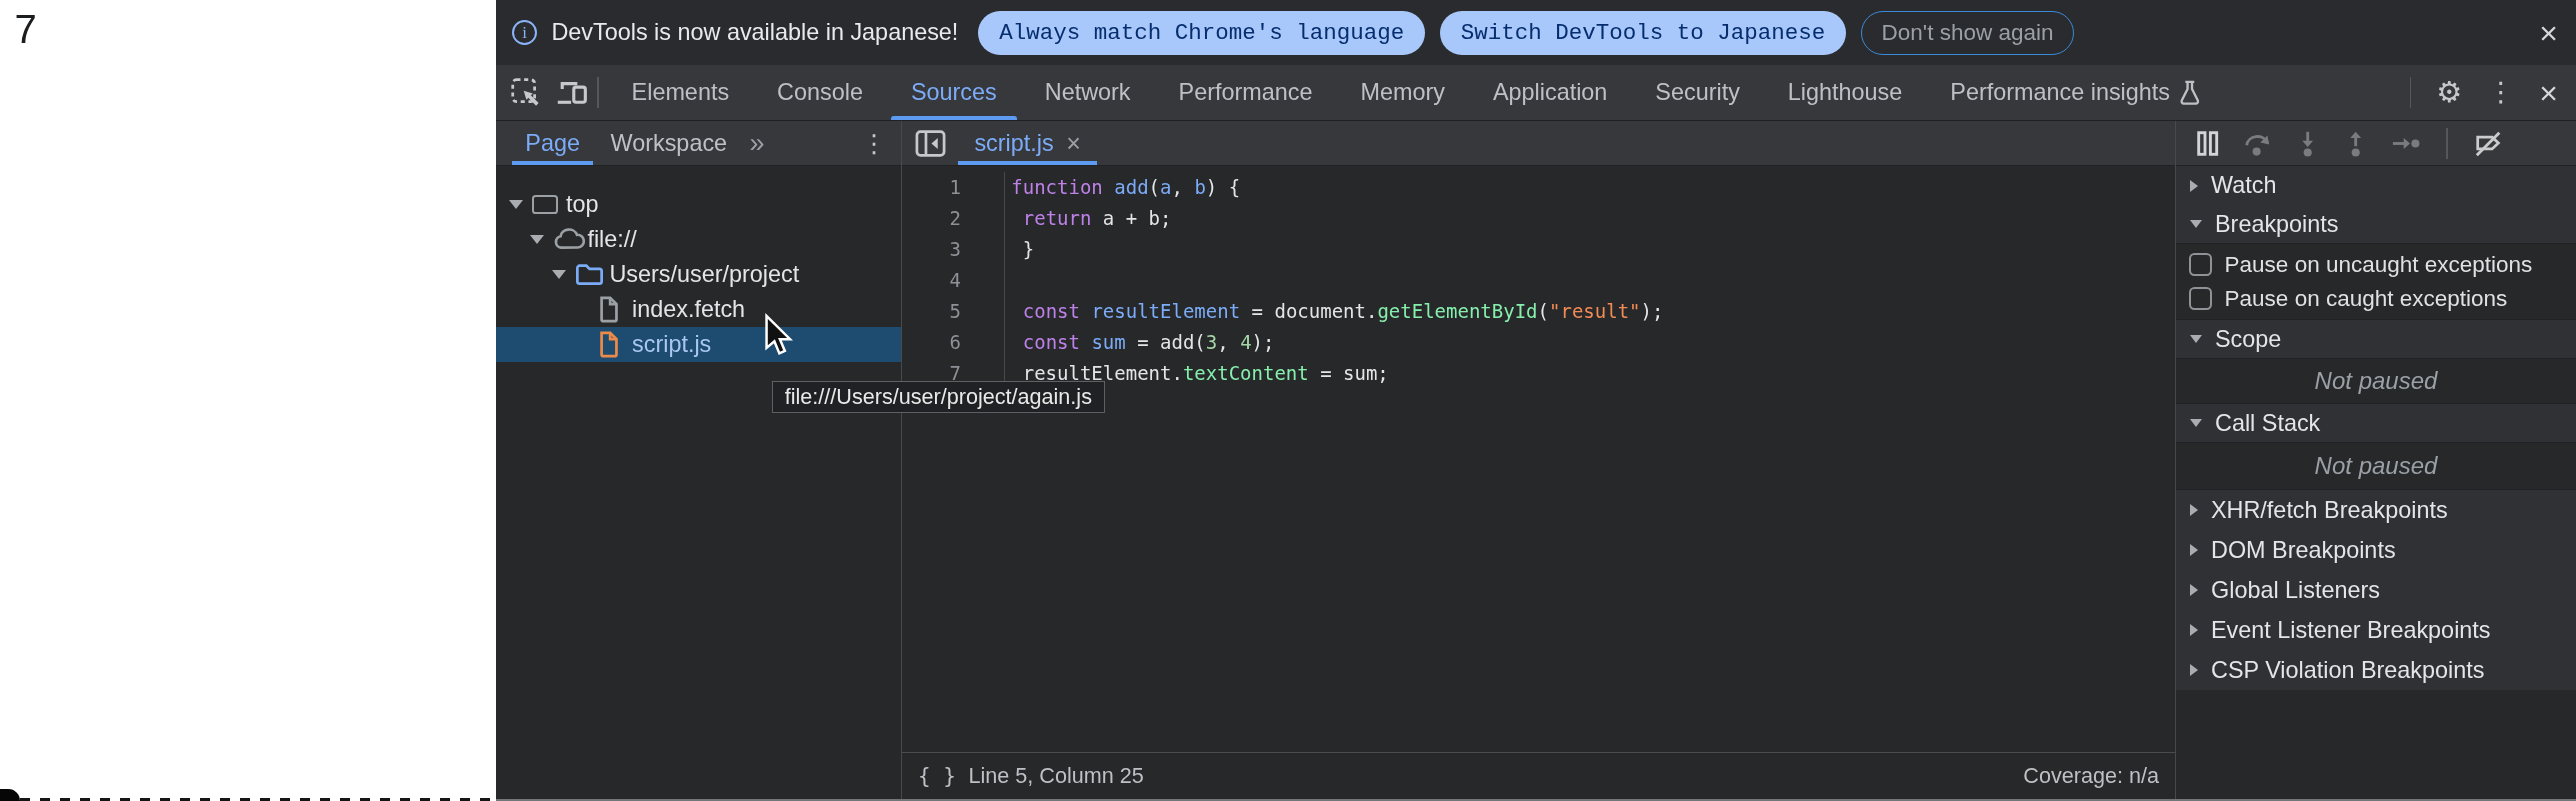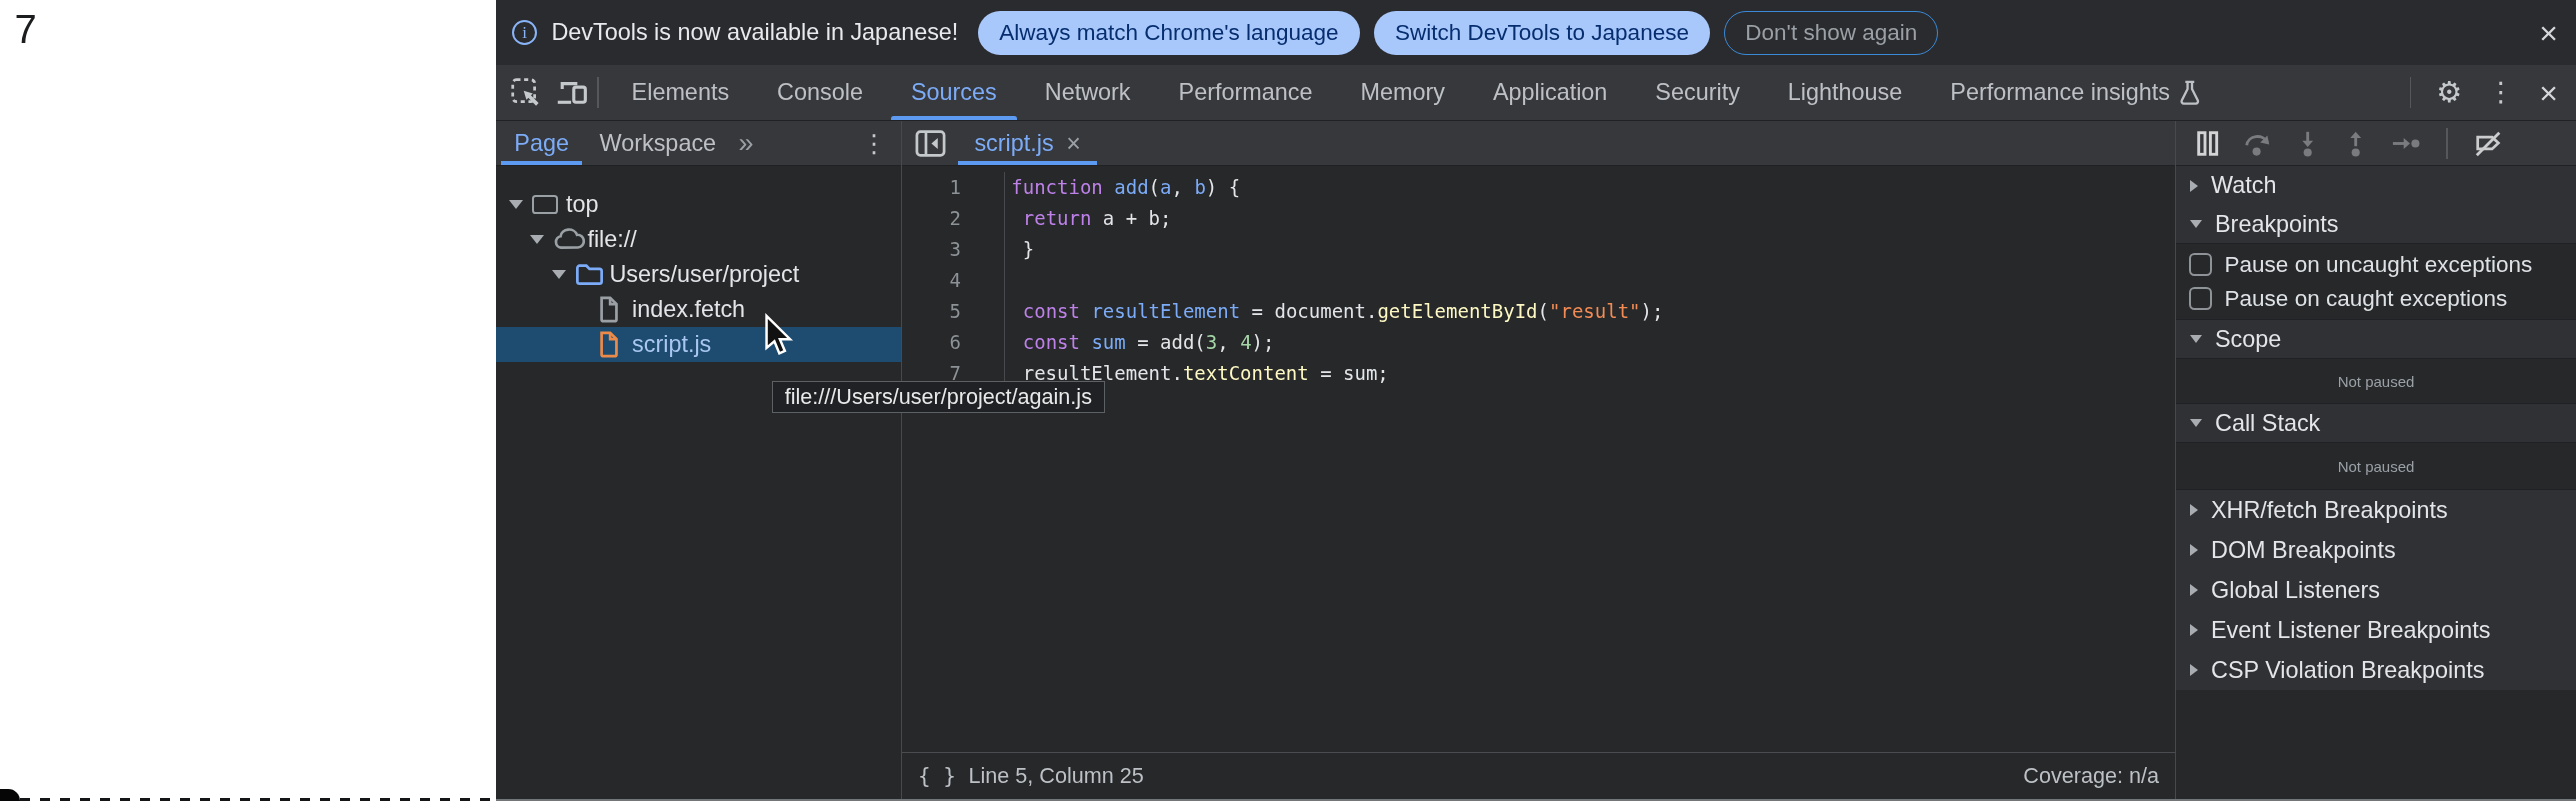--- a/index.html
+++ b/index.html
@@ -18,21 +18,21 @@
     background:repeating-linear-gradient(90deg,#141517 0 10px,transparent 10px 20px);}
   
   #devtools{position:absolute;left:496px;top:0;width:2080px;height:801px;
     background:var(--bg-panel);border-bottom:2.7px solid #737679;display:flex;flex-direction:column;}
   
   .banner{height:65px;flex:0 0 65px;background:var(--bg-banner);display:flex;align-items:center;
     padding:0 18px 0 16px;gap:14.4px;color:#e8eaed;font-size:23.4px;}
   .info-badge{width:25px;height:25px;border:2.7px solid #8ab4f8;border-radius:50%;color:#8ab4f8;
     display:flex;align-items:center;justify-content:center;font-size:17px;flex:0 0 25px;font-family:"Liberation Serif",serif;}
   .pill{border-radius:23.4px;padding:8px 20px;font-size:22.5px;white-space:nowrap;cursor:default;}
-  .pill.filled{background:#a8c7fa;color:#062e6f;border:1.8px solid transparent;}
+  .pill.filled{background:#a8c7fa;color:#062e6f;border:1.8px solid transparent;font-family:Liberation Mono, monospace;}
   .pill.outline{background:transparent;color:var(--text-gray);border:1.8px solid #3b8ad8;}
   .banner .spacer{flex:1}
   .x-btn{font-size:32px;color:#d5d7da;line-height:1;cursor:default;}
   
   .tabbar{height:56px;flex:0 0 56px;background:var(--bg-toolbar);display:flex;align-items:stretch;
     border-bottom:1.8px solid var(--border-dark);}
   .tb-icons{display:flex;align-items:center;padding-left:14.4px;gap:14.4px;}
   .vsep{width:1.8px;height:31px;background:#55575a;margin:0 9px;align-self:center;}
   .tabs{display:flex;align-items:stretch;}
   .tab{display:flex;align-items:center;gap:9px;padding:0 24px;font-size:23.4px;color:var(--text-dim);
@@ -72,43 +72,43 @@
   .ed-tab{display:flex;align-items:center;gap:12.6px;padding:0 18px;position:relative;font-size:23.4px;
     color:var(--blue);cursor:default;}
   .ed-tab::after{content:"";position:absolute;left:1.8px;right:1.8px;bottom:0;height:4.5px;background:var(--underline);}
   .ed-tab .close{color:var(--text-gray);font-size:25px;}
   .code{flex:1;background:var(--bg-panel);font-family:"DejaVu Sans Mono",monospace;font-size:19px;
     padding-top:6.3px;overflow:hidden;}
   .code-line{display:flex;height:31px;line-height:31px;}
   .ln-gutter{width:103px;flex:0 0 103px;border-right:1.8px solid var(--border-mid);color:#8d9296;
     text-align:right;padding-right:43px;}
   .ln-code{padding-left:6.3px;white-space:pre;}
-  .tk-kw{color:#bd81e8}.tk-def{color:#7cacf8}.tk-prop{color:#fef9c3}
+  .tk-kw{color:#bd81e8}.tk-def{color:#7cacf8}.tk-prop{color:#86efac}
   .tk-str{color:#f28b54}.tk-num{color:#a5d6a7}.tk-pl{color:#e3e5e8}
   .statusbar{height:47px;flex:0 0 47px;border-top:1.8px solid #4a4c4f;display:flex;align-items:center;
     padding:0 16px;gap:12.6px;color:var(--text-dim);font-size:21.6px;background:var(--bg-panel);}
   .curly{font-family:"DejaVu Sans Mono",monospace;font-size:21px;color:var(--text-dim);cursor:default;}
   .statusbar .spacer{flex:1}
   
   .sidebar{width:400px;flex:0 0 400px;display:flex;flex-direction:column;}
   .dbg-toolbar{height:45px;flex:0 0 45px;background:var(--bg-toolbar);border-bottom:1.8px solid var(--border-dark);
     display:flex;align-items:center;gap:24px;padding-left:20px;}
   .sections{flex:1;background:var(--bg-panel);}
   .sec-header{height:39px;display:flex;align-items:center;gap:12.6px;padding-left:14.4px;
     background:var(--bg-header);font-size:23.4px;color:var(--text);cursor:default;}
   .sec-header.bdr{border-bottom:1.8px solid var(--border-dark);}
   .tri-sm-down{width:0;height:0;border-left:6.3px solid transparent;border-right:6.3px solid transparent;
     border-top:8px solid #a9adb2;}
   .tri-sm-right{width:0;height:0;border-top:6.3px solid transparent;border-bottom:6.3px solid transparent;
     border-left:8px solid #a9adb2;}
   .cb-group{padding:3.6px 0;background:var(--bg-panel);border-bottom:1.8px solid var(--border-dark);}
   .cb-row{height:34px;display:flex;align-items:center;padding-left:12.6px;gap:12.6px;font-size:22.5px;color:#dfe2e5;cursor:default;}
   .checkbox{width:23.4px;height:23.4px;border:2.7px solid #8f9296;border-radius:5.4px;background:transparent;flex:0 0 23.4px;}
-  .empty-note{height:45px;display:flex;align-items:center;justify-content:center;font-size:15px;
-    color:var(--text-gray);background:var(--bg-panel);border-bottom:1.8px solid var(--border-dark);}
+  .empty-note{height:45px;display:flex;align-items:center;justify-content:center;font-size:24px;
+    font-style:italic;color:var(--text-gray);background:var(--bg-panel);border-bottom:1.8px solid var(--border-dark);}
   .bp-list .sec-header{height:40px;background:var(--bg-header);}
   
   .tooltip{position:absolute;left:772px;top:381px;height:32px;display:flex;align-items:center;
     padding:0 11.7px;background:#202124;border:1.8px solid #5e6164;color:#e8eaea;font-size:21.6px;
     white-space:nowrap;z-index:40;}
   .cursor{position:absolute;left:763px;top:313px;z-index:50;}
   svg{display:block}
 </style>
 </head>
 <body>
@@ -191,21 +191,21 @@
       <span class="glyph" style="font-size:29px">⚙</span>
       <span class="glyph" style="font-size:27px">⋮</span>
       <span class="x-btn">×</span>
     </div>
   </div>
 
   <div class="main">
 
     <div class="navigator">
       <div class="nav-toolbar">
-        <div id="nav-tabs" style="display:flex;align-items:stretch;padding-left:3px;">
+        <div id="nav-tabs" style="display:flex;align-items:stretch;padding-left:14px;">
             <div class="nav-tab selected">Page</div>
             <div class="nav-tab">Workspace</div>
           </div>
         <span class="chevrons">»</span>
         <span class="spacer"></span>
         <span class="kebab">⋮</span>
       </div>
       <div class="tree" id="file-tree">
           <div class="tree-row lvl0">
             <span class="tw">

